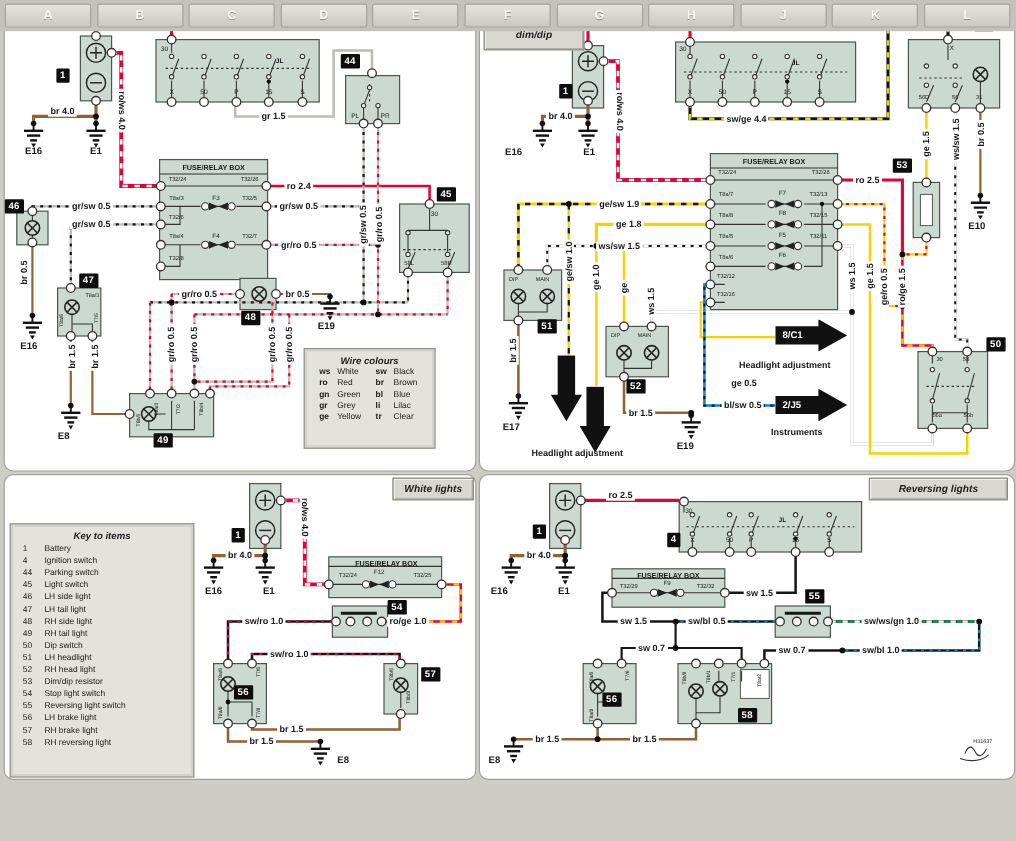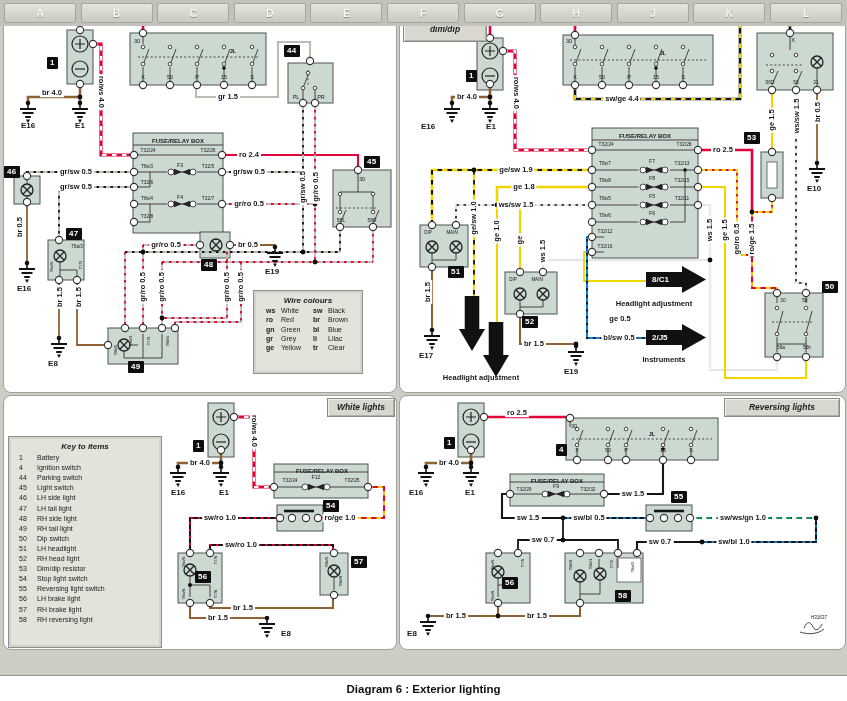--- a/index.html
+++ b/index.html
@@ -814,16 +814,13 @@
       <div class="tab" style="left: 157.2px;">C</div>
       <div class="tab" style="left: 233.8px;">D</div>
       <div class="tab" style="left: 310.4px;">E</div>
       <div class="tab" style="left: 387px;">F</div>
       <div class="tab" style="left: 463.6px;">G</div>
       <div class="tab" style="left: 540.2px;">H</div>
       <div class="tab" style="left: 616.8px;">J</div>
       <div class="tab" style="left: 693.4px;">K</div>
       <div class="tab" style="left: 770px;">L</div>
     </div>
-  <div class="titlebar">
-    <span>Diagram 6 : Exterior lighting</span>
-  </div>
 </div>
 
 </body></html>

